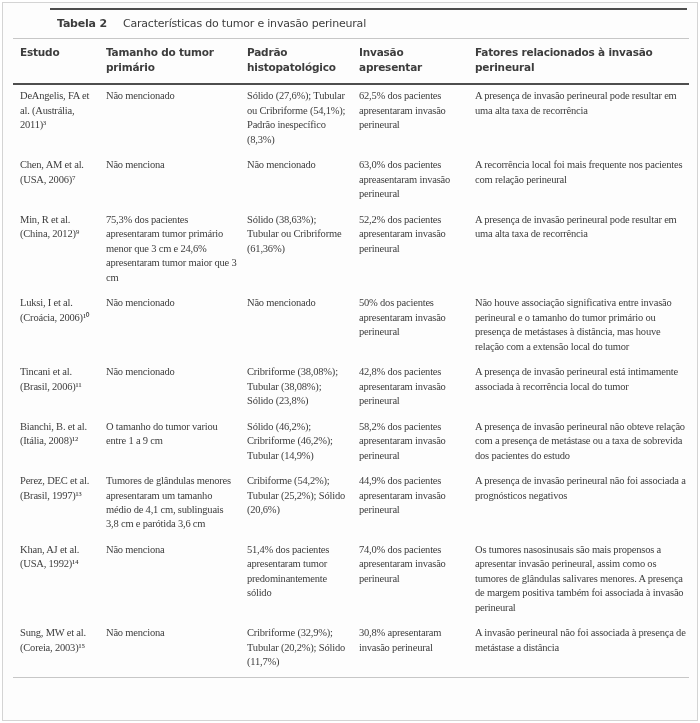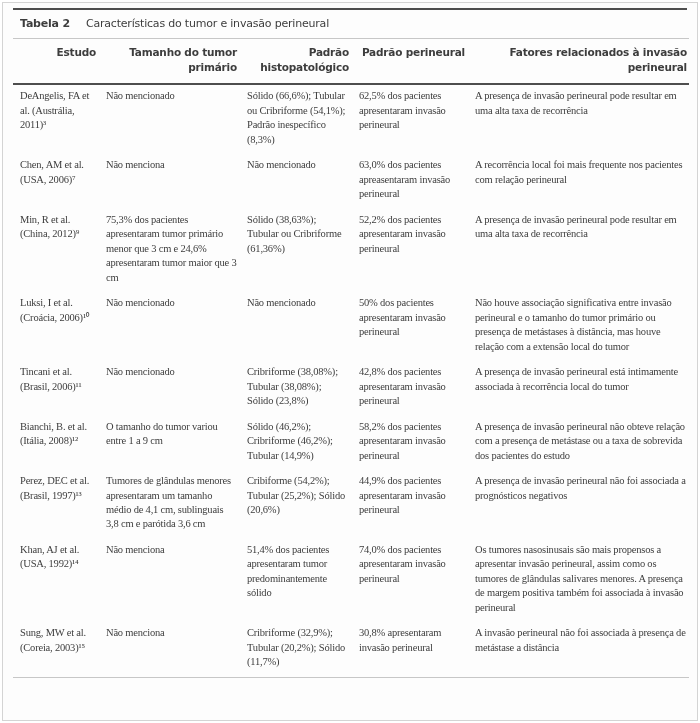--- a/index.html
+++ b/index.html
@@ -17,34 +17,35 @@
     border: 1px solid #d4d4d4;
     background: #fdfdfd;
     padding: 5px 10px 4px 10px;
     overflow: hidden;
   }
   .caption {
     border-top: 2px solid #4e4e4e;
     padding: 7px 4px 8px 7px;
     font-size: 11px;
     letter-spacing: -0.2px;
+    margin-left: 37px;
   }
   .caption .tab-label {
     font-weight: bold;
     margin-right: 16px;
   }
   table.main {
     width: 100%;
     border-collapse: collapse;
     table-layout: fixed;
     border-top: 1px solid #c7c7c7;
     border-bottom: 1px solid #c7c7c7;
   }
   th {
-    text-align: right;
+    text-align: left;
     font-size: 10.5px;
     font-weight: bold;
     vertical-align: top;
     padding: 6px 10px 9px 0;
     border-bottom: 2px solid #4e4e4e;
     line-height: 1.4;
     letter-spacing: -0.2px;
   }
   td {
     font-size: 10.5px;
@@ -77,29 +78,29 @@
       <col style="width:141px">
       <col style="width:112px">
       <col style="width:116px">
       <col style="width:214px">
     </colgroup>
     <thead>
       <tr>
         <th>Estudo</th>
         <th>Tamanho do tumor primário</th>
         <th>Padrão histopatológico</th>
-        <th>Padrão perineural</th>
+        <th>Invasão apresentar</th>
         <th>Fatores relacionados à invasão perineural</th>
       </tr>
     </thead>
     <tbody>
       <tr>
         <td>DeAngelis, FA et al. (Austrália, 2011)³</td>
         <td>Não mencionado</td>
-        <td>Sólido (66,6%); Tubular ou Cribriforme (54,1%); Padrão inespecífico (8,3%)</td>
+        <td>Sólido (27,6%); Tubular ou Cribriforme (54,1%); Padrão inespecífico (8,3%)</td>
         <td>62,5% dos pacientes apresentaram invasão perineural</td>
         <td>A presença de invasão perineural pode resultar em uma alta taxa de recorrência</td>
       </tr>
       <tr>
         <td>Chen, AM et al. (USA, 2006)⁷</td>
         <td>Não menciona</td>
         <td>Não mencionado</td>
         <td>63,0% dos pacientes apreasentaram invasão perineural</td>
         <td>A recorrência local foi mais frequente nos pacientes com relação perineural</td>
       </tr>

